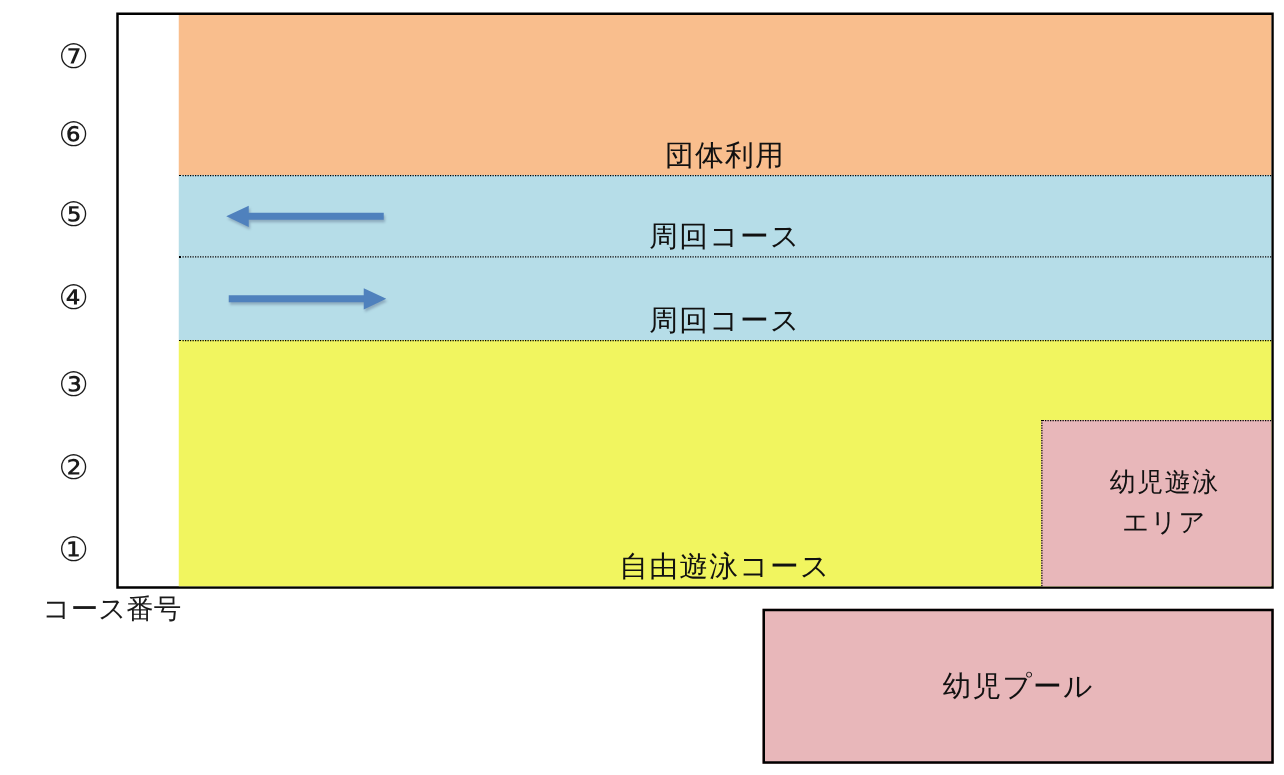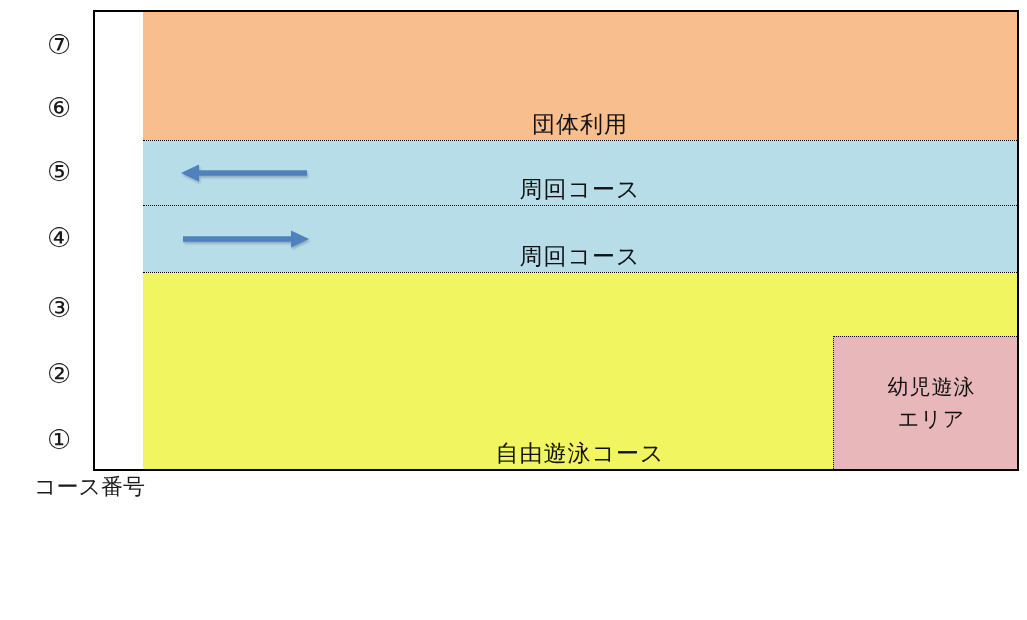--- a/index.html
+++ b/index.html
@@ -164,14 +164,17 @@
     <div class="section sec-free" style="background-color: rgb(241, 245, 95);">
       <span class="label">自由遊泳コース</span>
       <div class="toddler-area" style="background-color: rgb(232, 183, 186);">
         <span class="label">幼児遊泳</span>
         <span class="label">エリア</span>
       </div>
     </div>
 
   </div>
 
+  <div class="toddler-pool" style="background-color: rgb(232, 183, 186);">
+    <span class="label">幼児プール</span>
+  </div>
 
 </div>
 
 </body></html>

